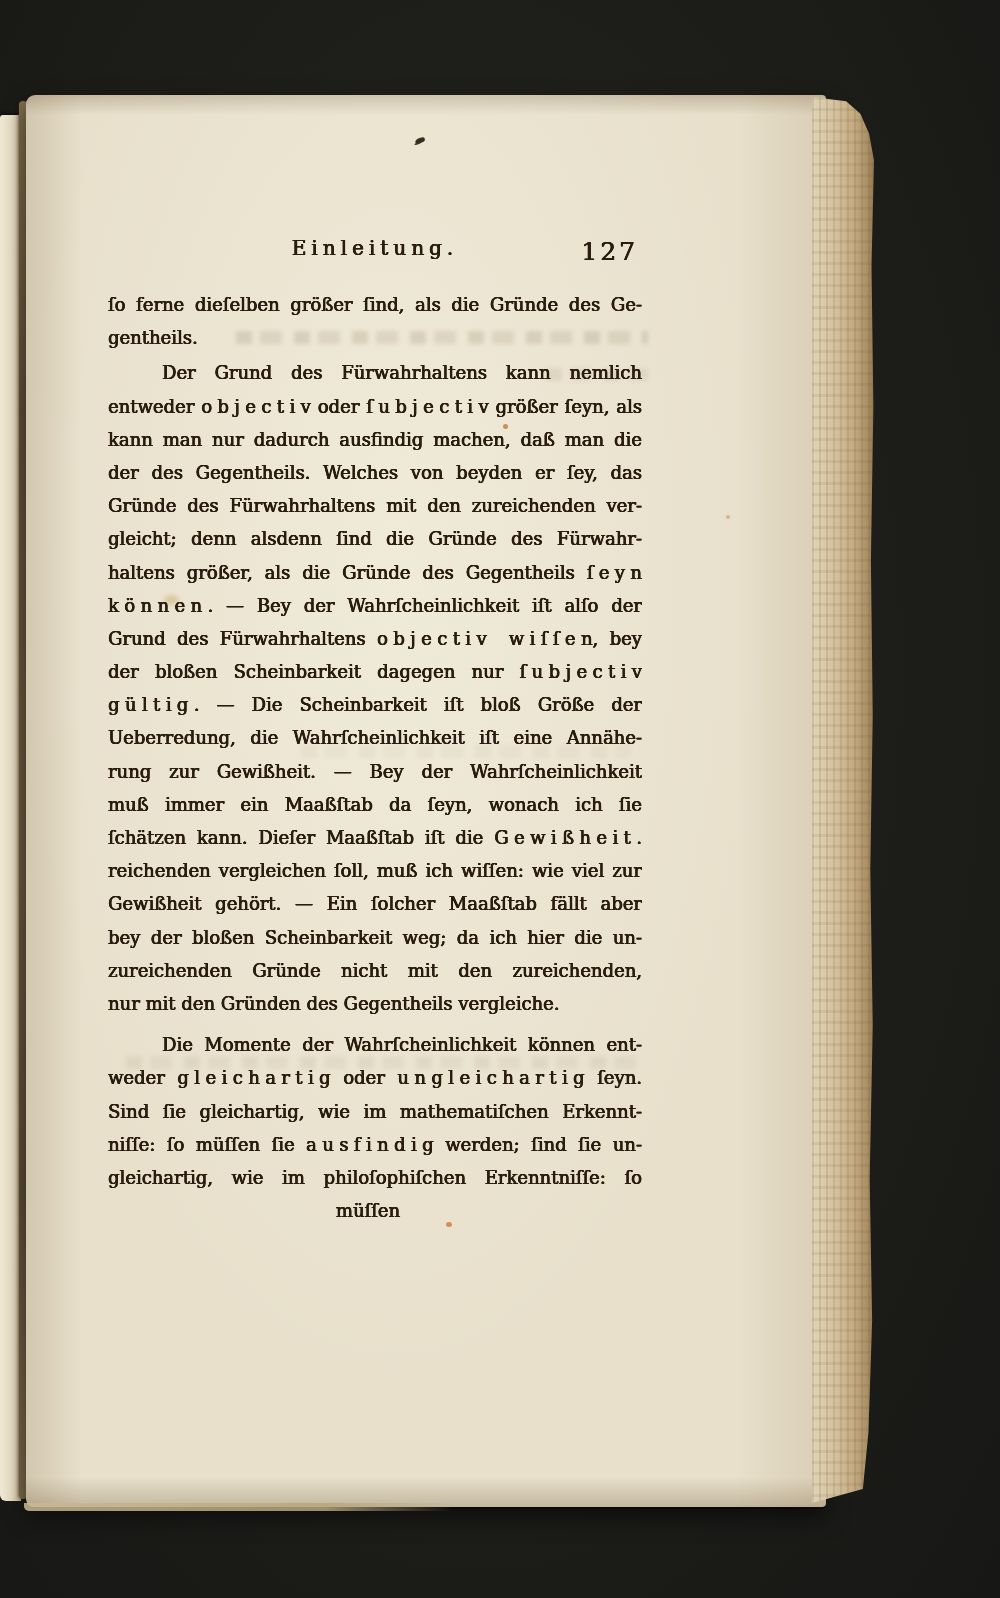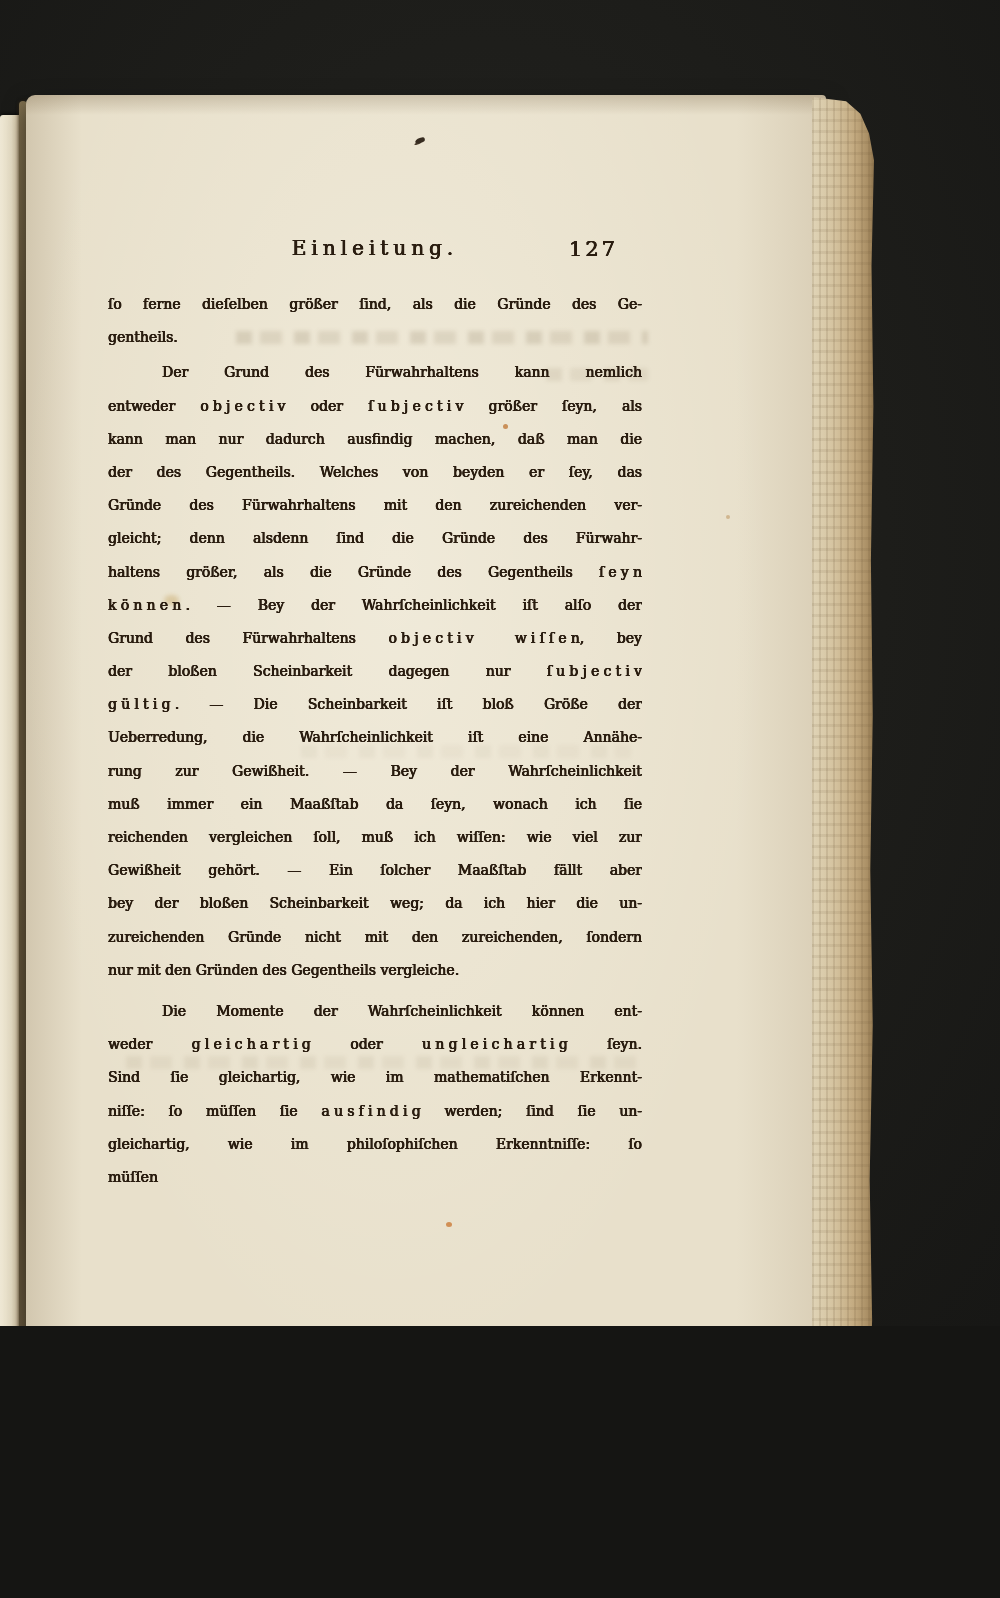--- a/index.html
+++ b/index.html
@@ -1,17 +1,17 @@
 <!DOCTYPE html>
 <html><head>
 <meta charset="utf-8">
 <style>
   html,body{margin:0;padding:0;background:#151513;}
   .scene{
-    position:relative;width:1000px;height:1326px;overflow:hidden;
+    position:relative;width:1000px;height:1598px;overflow:hidden;
     background:radial-gradient(ellipse at 48% 42%, #242421 0%, #1d1d1a 55%, #171715 100%);
     font-family:"DejaVu Serif","Liberation Serif",serif;
   }
   
   .book{position:absolute;left:0;top:95px;width:880px;height:1412px;}
   .sliver{
     position:absolute;left:0;top:20px;width:21px;height:1386px;
     background:linear-gradient(90deg,#efe8d5 0%,#e8dfc6 55%,#cfbd98 100%);
     border-radius:3px 0 0 6px;
     box-shadow:0 -2px 3px rgba(0,0,0,.4);
@@ -51,35 +51,35 @@
   .content{position:absolute;left:108px;top:236px;width:534px;color:#2a1d10;}
   .content .ink{
     text-shadow:0.45px 0 0 currentColor, -0.3px 0 0 currentColor, 0 0.3px 0 currentColor;
   }
   .header-row{position:relative;height:30px;}
   .running-title{
     position:absolute;left:0;right:0;text-align:center;
     font-size:20px;letter-spacing:5px;
   }
   .page-number{
-    position:absolute;right:24px;top:1px;font-size:21px;letter-spacing:3px;
+    position:absolute;right:4px;top:1px;font-size:25px;letter-spacing:3px;
   }
-  .text-block{position:absolute;left:0;top:52px;width:534px;font-size:14px;}
+  .text-block{position:absolute;left:0;top:52px;width:534px;font-size:18px;}
   .para{margin:0;}
   .para + .para{margin-top:2px;}
   .para:nth-of-type(3){margin-top:8px;}
   .line{
     height:33.2px;line-height:33.2px;overflow:hidden;
     text-align:justify;text-align-last:justify;-moz-text-align-last:justify;
     white-space:normal;
   }
   .line.al-left{text-align:left;text-align-last:left;-moz-text-align-last:left;}
   .line.indent{text-indent:54px;}
   .sp{letter-spacing:.30em;margin-right:-.30em;}
-  .catchword-row{height:33.2px;line-height:33.2px;text-align:left;padding-right:14px;}
+  .catchword-row{height:33.2px;line-height:33.2px;text-align:center;padding-right:14px;}
   
   .ghost{
     position:absolute;height:13px;filter:blur(2.2px);
     background:repeating-linear-gradient(90deg,
       rgba(128,110,80,.38) 0 16px, rgba(128,110,80,0) 16px 24px,
       rgba(128,110,80,.30) 24px 46px, rgba(128,110,80,0) 46px 58px);
   }
   .g1{left:210px;top:236px;width:412px;opacity:.50;}
   .g2{left:520px;top:273px;width:102px;opacity:.34;}
   .g3{left:100px;top:961px;width:515px;opacity:.26;}
@@ -135,20 +135,21 @@
           <div class="line">Gründe des Fürwahrhaltens mit den zureichenden ver-</div>
           <div class="line">gleicht; denn alsdenn ſind die Gründe des Fürwahr-</div>
           <div class="line">haltens größer, als die Gründe des Gegentheils <span class="sp">ſeyn</span></div>
           <div class="line"><span class="sp">können.</span> — Bey der Wahrſcheinlichkeit iſt alſo der</div>
           <div class="line">Grund des Fürwahrhaltens <span class="sp">objectiv wiſſen</span>, bey</div>
           <div class="line">der bloßen Scheinbarkeit dagegen nur <span class="sp">ſubjectiv</span></div>
           <div class="line"><span class="sp">gültig.</span> — Die Scheinbarkeit iſt bloß Größe der</div>
           <div class="line">Ueberredung, die Wahrſcheinlichkeit iſt eine Annähe-</div>
           <div class="line">rung zur Gewißheit. — Bey der Wahrſcheinlichkeit</div>
           <div class="line">muß immer ein Maaßſtab da ſeyn, wonach ich ſie</div>
+          <div class="line">ſchätzen kann. Dieſer Maaßſtab iſt die <span class="sp">Gewißheit.</span></div>
           <div class="line">reichenden vergleichen ſoll, muß ich wiſſen: wie viel zur</div>
           <div class="line">Gewißheit gehört. — Ein ſolcher Maaßſtab fällt aber</div>
           <div class="line">bey der bloßen Scheinbarkeit weg; da ich hier die un-</div>
           <div class="line">zureichenden Gründe nicht mit den zureichenden, ſondern</div>
           <div class="line al-left">nur mit den Gründen des Gegentheils vergleiche.</div>
         </div>
         <div class="para">
           <div class="line indent">Die Momente der Wahrſcheinlichkeit können ent-</div>
           <div class="line">weder <span class="sp">gleichartig</span> oder <span class="sp">ungleichartig</span> ſeyn.</div>
           <div class="line">Sind ſie gleichartig, wie im mathematiſchen Erkennt-</div>

